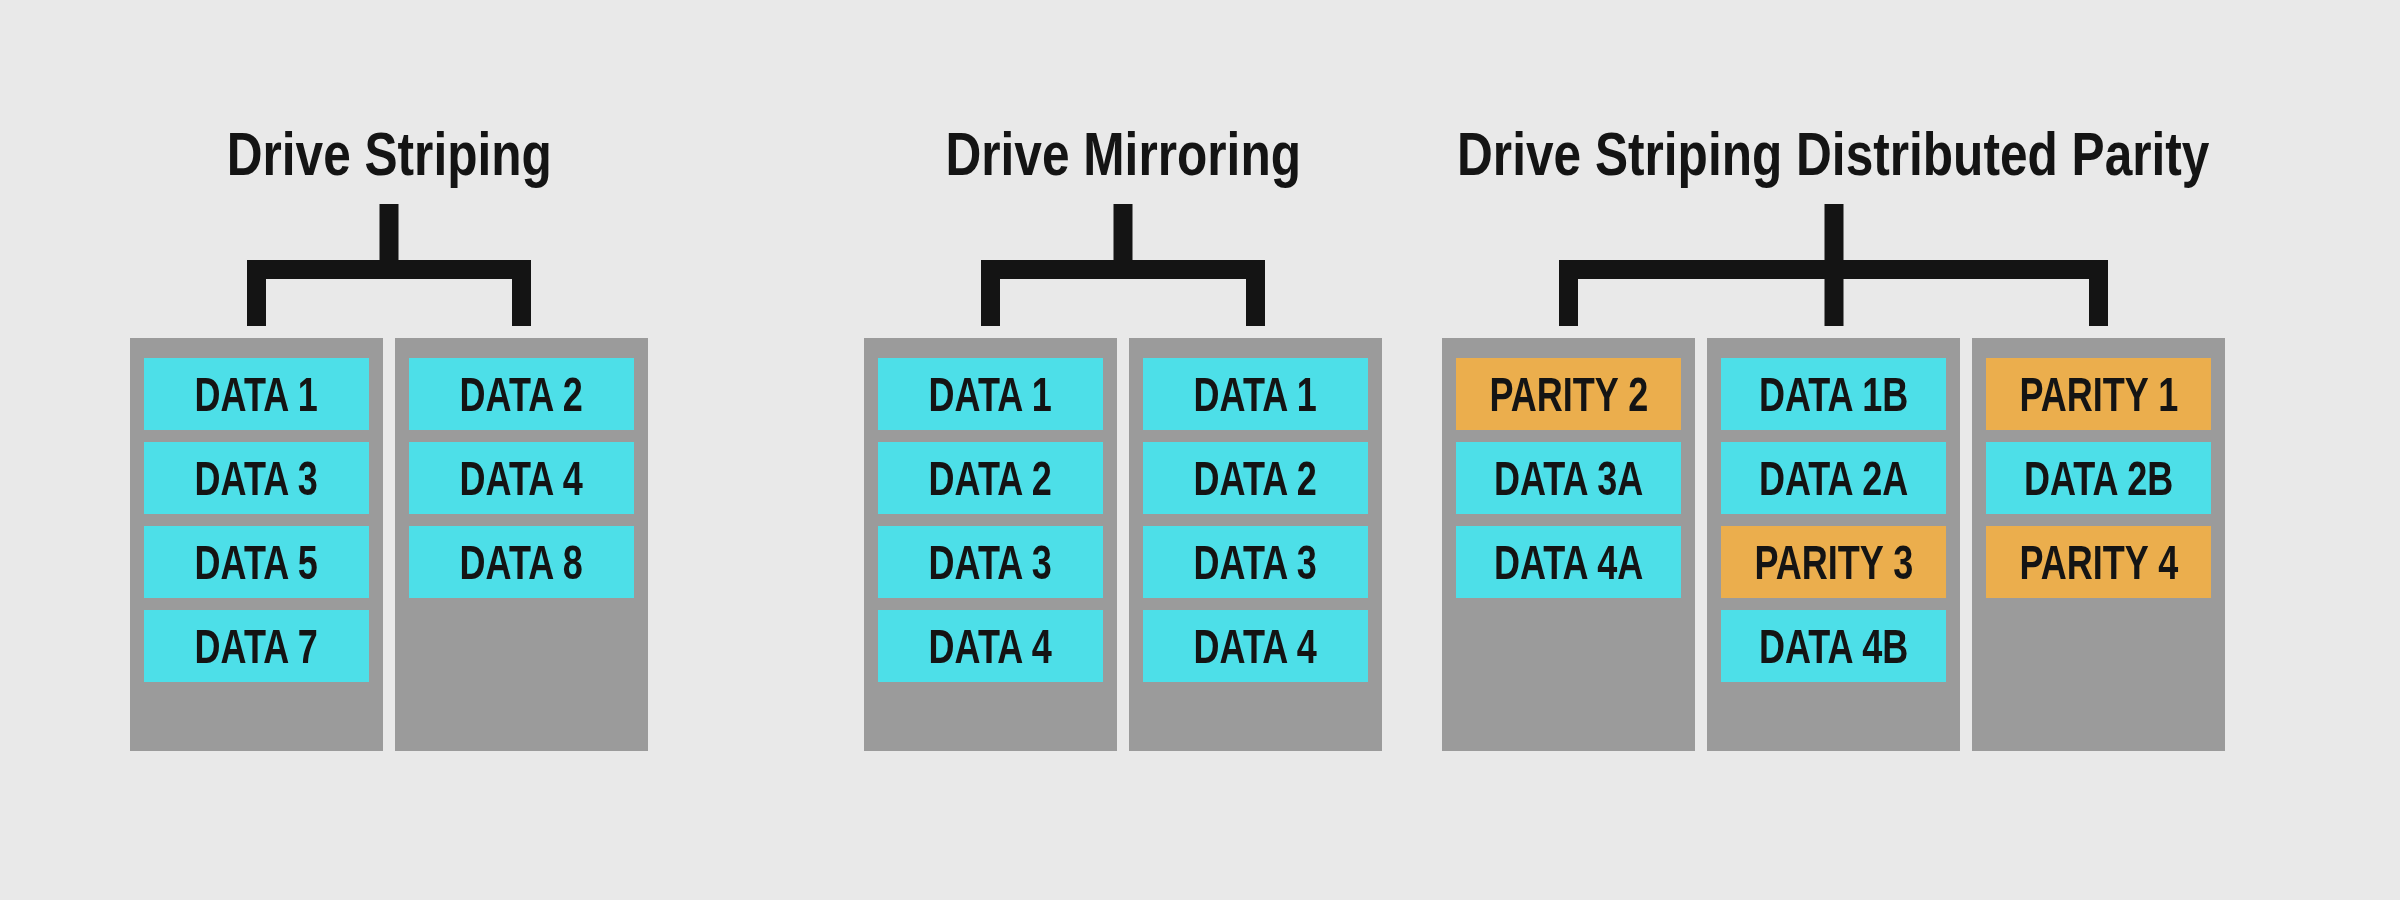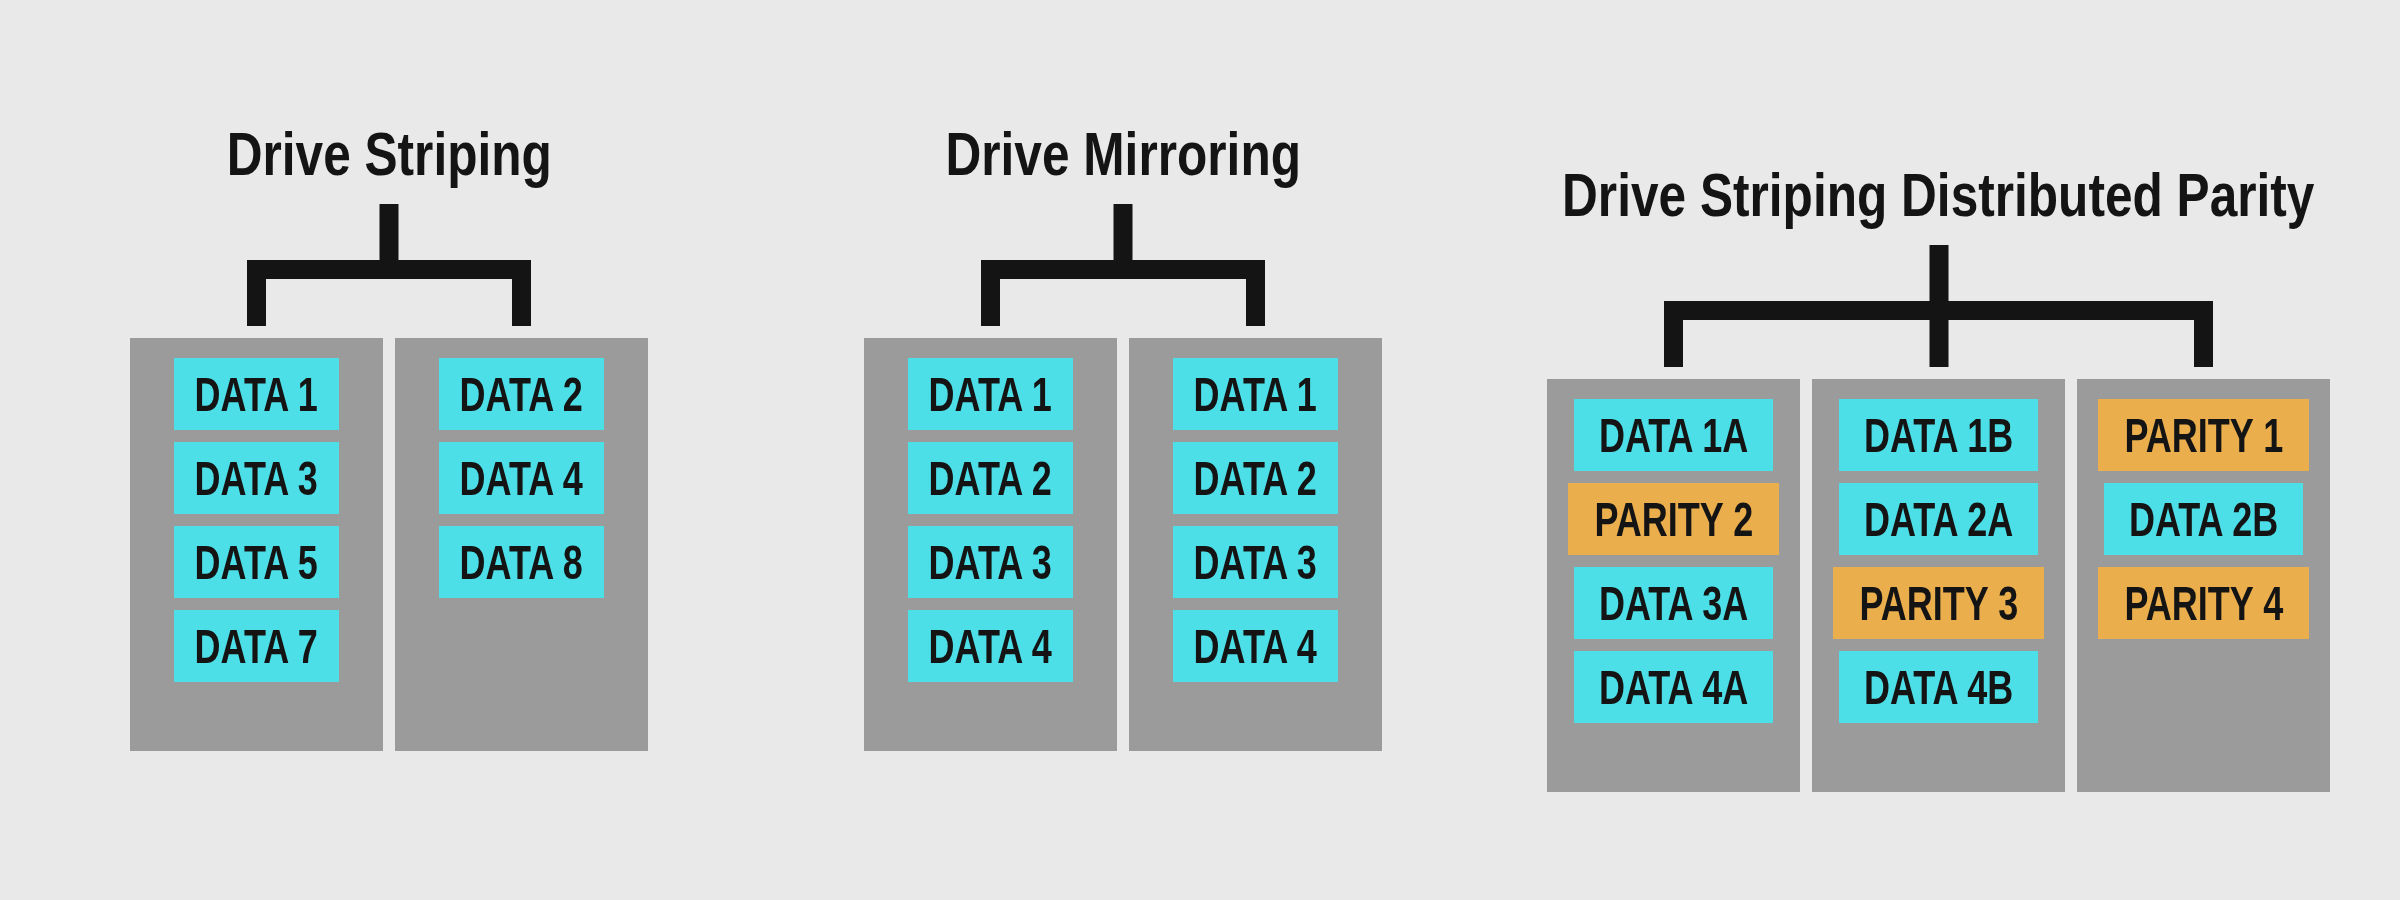--- a/index.html
+++ b/index.html
@@ -18,21 +18,21 @@
   }
   .diagram {
     position: absolute;
     top: 0;
     display: flex;
     flex-direction: column;
     align-items: center;
   }
   #diagram-1 { left: 130px;  width: 518px; }
   #diagram-2 { left: 864px;  width: 518px; }
-  #diagram-3 { left: 1547px; width: 783px; margin-top: 41px; }
+  #diagram-3 { left: 1442px; width: 783px; }
 
   .title {
     margin-top: 114px;
     height: 78px;
     display: flex;
     align-items: center;
     justify-content: center;
     width: 100%;
   }
   .title-text {
@@ -82,21 +82,20 @@
   }
   .drive-column {
     width: 253px;
     height: 413px;
     box-sizing: border-box;
     background: var(--drive-body, #9B9B9B);
     padding: 20px 14px 0 14px;
     display: flex;
     flex-direction: column;
     gap: 12px;
-    align-items: center;
   }
   .storage-block {
     flex: 0 0 72px;
     height: 72px;
     display: flex;
     align-items: center;
     justify-content: center;
   }
   .storage-block[data-type="data"]   { background: var(--block-data,   #4DDFE8); }
   .storage-block[data-type="parity"] { background: var(--block-parity, #EBAE4D); }
@@ -193,23 +192,20 @@
   <section class="diagram" id="diagram-3">
     <div class="title">
       <span class="title-text">Drive Striping Distributed Parity</span>
     </div>
     <div class="connector three">
       <div class="connector-frame"></div>
       <div class="connector-center-leg"></div>
     </div>
     <div class="drive-row">
       <div class="drive-column">
-        <div class="storage-block" data-type="data">
-          <span class="block-label">DATA 1A</span>
-        </div>
         <div class="storage-block" data-type="parity">
           <span class="block-label">PARITY 2</span>
         </div>
         <div class="storage-block" data-type="data">
           <span class="block-label">DATA 3A</span>
         </div>
         <div class="storage-block" data-type="data">
           <span class="block-label">DATA 4A</span>
         </div>
       </div>

